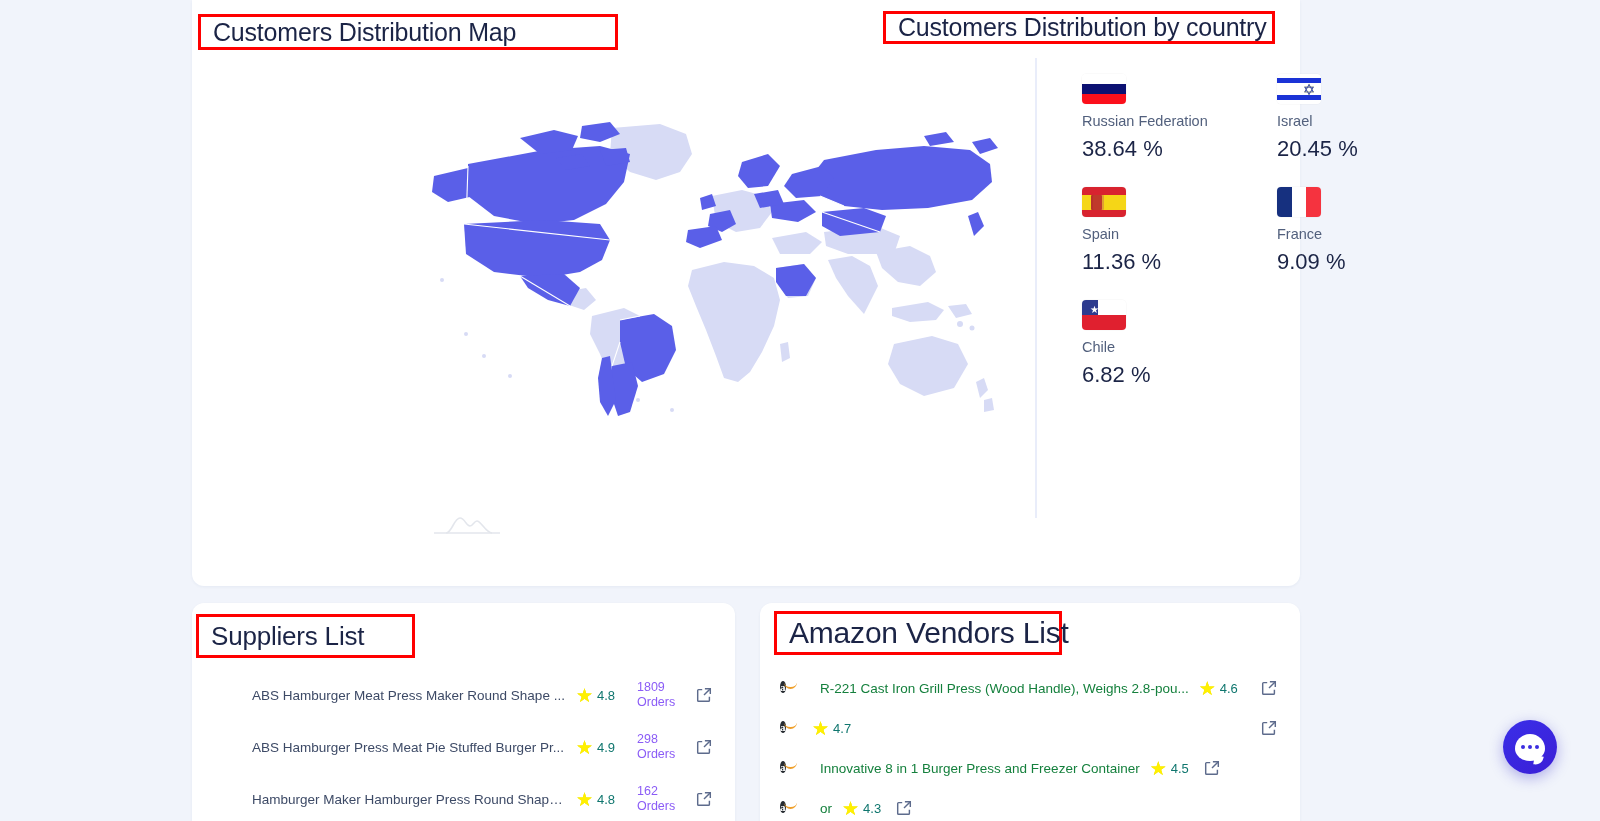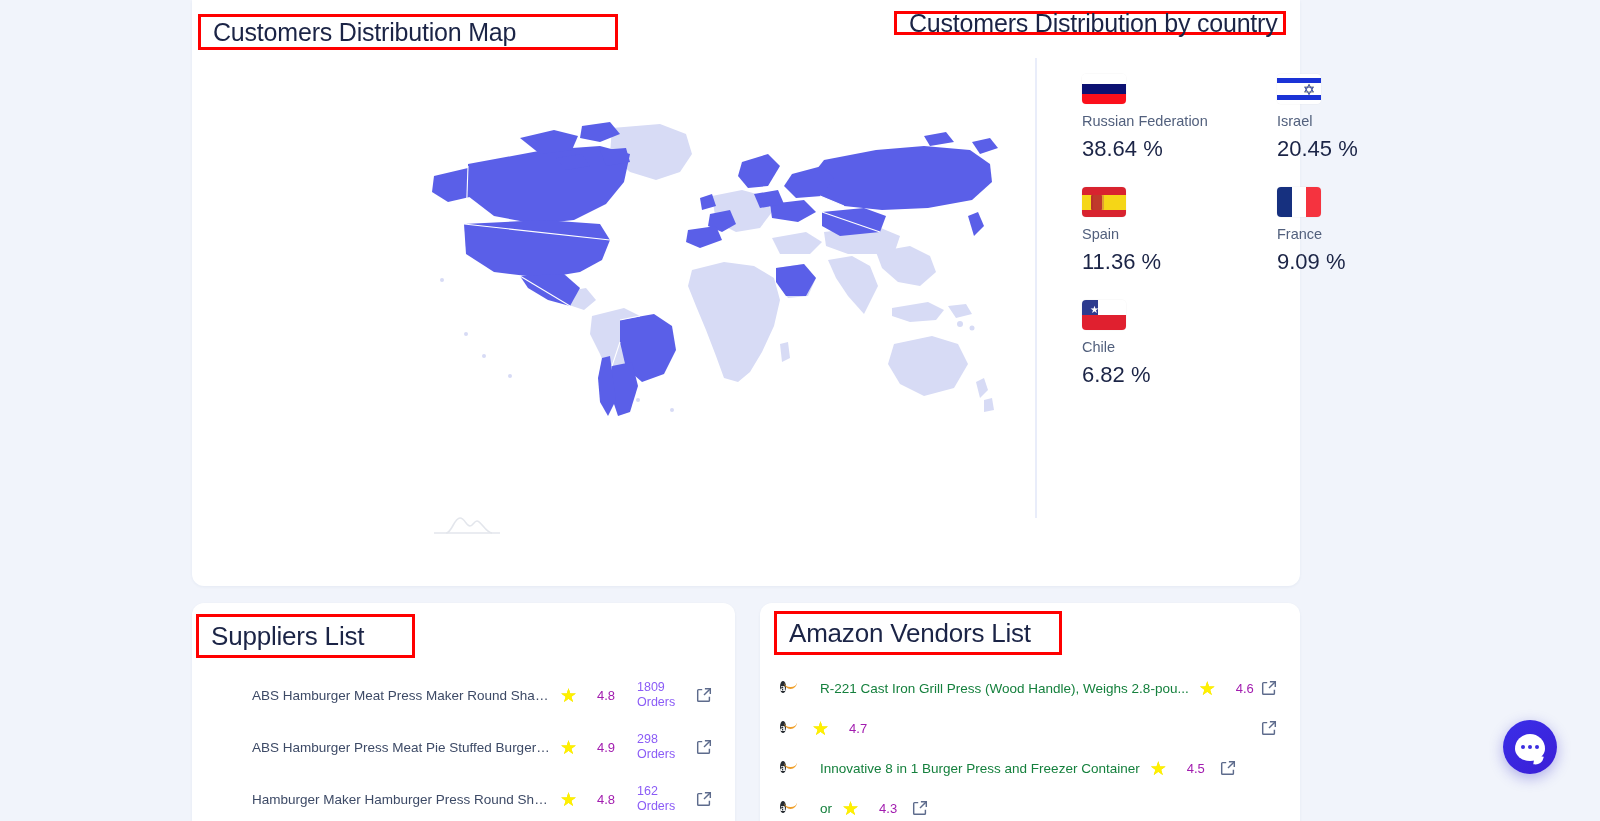--- a/index.html
+++ b/index.html
@@ -31,25 +31,25 @@
     padding-left: 12px;
   }
   .ann-title {
     color: #1b2446;
     font-size: 25px;
     letter-spacing: -0.2px;
     white-space: nowrap;
   }
 
   #ann-map      { left: 198px;  top: 14px;  width: 420px; height: 36px; }
-  #ann-country  { left: 883px;  top: 11px;  width: 392px; height: 24px; margin-left: 11px; }
+  #ann-country  { left: 883px;  top: 11px;  width: 392px; height: 33px; }
   #ann-sup      { left: 196px;  top: 614px; width: 219px; height: 44px; }
   #ann-vend     { left: 774px;  top: 611px; width: 288px; height: 44px; }
   #ann-sup .ann-title  { font-size: 26px; }
-  #ann-vend .ann-title { font-size: 26px; }
+  #ann-vend .ann-title { font-size: 30px; }
 
   
   #world-map { position: absolute; left: 232px; top: 60px; width: 580px; height: 420px; }
   #world-map svg { width: 100%; height: 100%; }
   .mm-off { fill: #d7dbf5; }
   .mm-on  { fill: #5a5fe8; }
   .mm-line{ stroke: #ffffff; stroke-width: 1.1; fill: none; }
 
   #map-watermark {
     position: absolute; left: 240px; top: 512px;
@@ -174,21 +174,21 @@
   }
 
   .row-title {
     font-size: 13.5px; color: #15803d;
     overflow: hidden; text-overflow: ellipsis;
     margin-left: 18px;
   }
   #sup-list  .row-title { color: #3d4a66; font-size: 13.5px; }
   .star { color: #fff000; font-size: 19px; line-height: 1; margin-left: 10px; flex: 0 0 auto;
           text-shadow: 0 0 0 #e8dc00; }
-  .rate { font-size: 13px; color: #a21caf; margin-left: 20px; flex: 0 0 auto; }
+  .rate { font-size: 13px; color: #0f766e; margin-left: 4px; flex: 0 0 auto; }
   .orders {
     font-size: 12.5px; color: #8b5cf6; margin-left: 22px;
     flex: 0 0 58px; white-space: normal; line-height: 15px;
   }
   .ext {
     margin-left: auto; flex: 0 0 18px; width: 18px; height: 18px; color: #5d6b8c;
   }
   .ext svg { width: 18px; height: 18px; display:block; }
 
   

